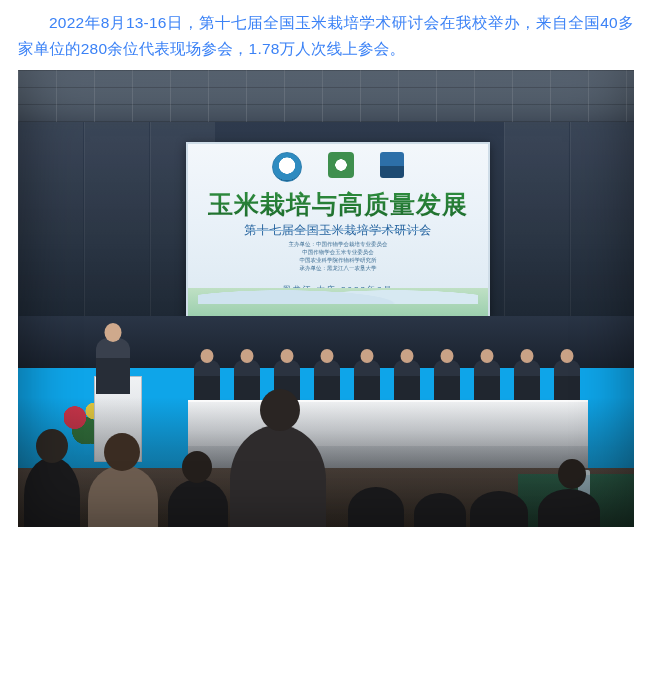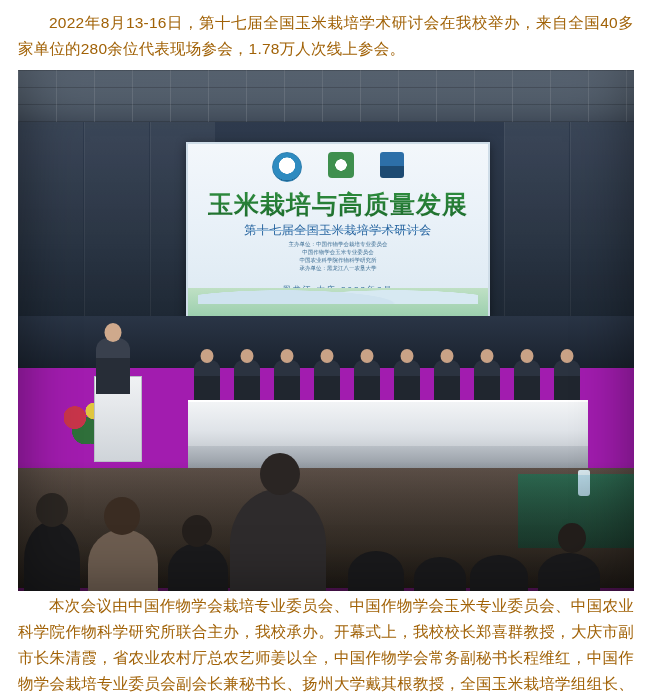--- a/index.html
+++ b/index.html
@@ -21,36 +21,36 @@
     background: #ffffff;
     box-sizing: border-box;
     padding: 10px 18px 0 18px;
   }
   .para {
     font-size: 15.5px;
     line-height: 26px;
     text-align: justify;
     text-justify: inter-ideograph;
     letter-spacing: 0.2px;
-    color: #a16207;
+    color: #3b82f6;
     margin: 0;
   }
   .para.indent {
     text-indent: 2em;
   }
   .figure {
     margin: 8px 0 0 0;
     width: 616px;
   }
   .photo {
     position: relative;
     width: 616px;
-    height: 521px;
+    height: 457px;
     overflow: hidden;
-    background: #a21caf;
+    background: #0ea5e9;
   }
   .caption {
     text-align: center;
     font-size: 15px;
     line-height: 24px;
     padding: 4px 0 2px 0;
     color: #000000;
   }
   .para-bottom {
     margin-top: 2px;
@@ -370,15 +370,14 @@
         <div class="aud" style="left:396px; width:52px; height:42px;"></div>
         <div class="aud" style="left:452px; width:58px; height:44px;"></div>
         <div class="aud" style="left:520px; width:62px; height:46px;"></div>
         <div class="aud h" style="left:540px; bottom:38px; width:28px; height:30px; background:#231e1b;"></div>
       </div>
 
       <div class="vignette"></div>
     </div>
   </div>
 
-  <p class="para indent para-bottom">本次会议由中国作物学会栽培专业委员会、中国作物学会玉米专业委员会、中国农业科学院作物科学研究所联合主办，我校承办。开幕式上，我校校长郑喜群教授，大庆市副市长朱清霞，省农业农村厅总农艺师姜以全，中国作物学会常务副秘书长程维红，中国作物学会栽培专业委员会副会长兼秘书长、扬州大学戴其根教授，全国玉米栽培学组组长、中国农业科学院作物科学研究所李少昆研究员分别致辞。我校副校长安增龙教授主持开幕式。</p>
 
 </div>
 
 </body></html>

